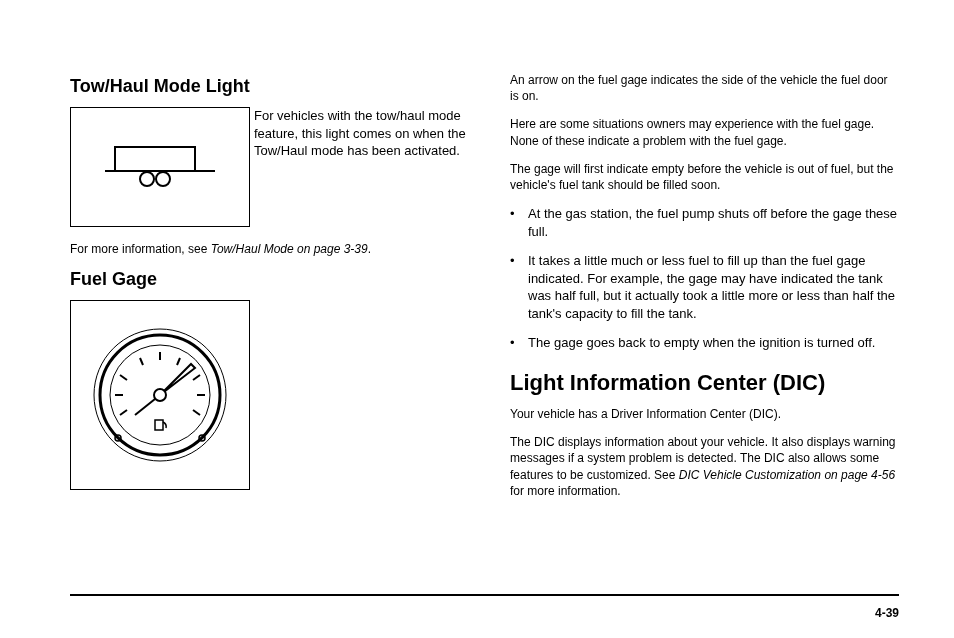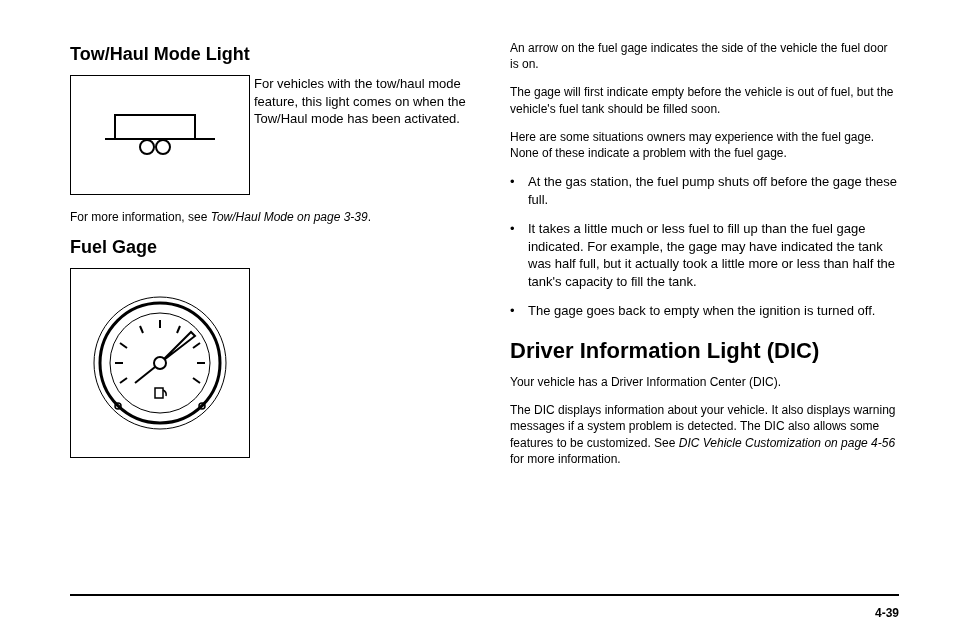--- a/index.html
+++ b/index.html
@@ -12,20 +12,21 @@
     position: relative;
   }
   .page {
     display: flex;
     padding: 40px 55px 20px 70px;
     gap: 40px;
   }
   .col {
     flex: 1;
     min-width: 0;
+    margin-top: 32px;
   }
   .col-left { flex: 0 0 400px; }
   .col-right { flex: 1; }
   h2.section-h {
     font-size: 18px;
     font-weight: bold;
     margin-bottom: 10px;
     margin-top: 4px;
   }
   h1.big-h {
@@ -154,30 +155,30 @@
           <circle cx="117" cy="118" r="3" fill="none" stroke="#000" stroke-width="1.5"></circle>
         </svg>
       </div>
     </div>
 
   </div>
 
   <div class="col col-right">
 
     <p class="body">An arrow on the fuel gage indicates the side of the vehicle the fuel door is on.</p>
+    <p class="body">Here are some situations owners may experience with the fuel gage. None of these indicate a problem with the fuel gage.</p>
     <p class="body">The gage will first indicate empty before the vehicle is out of fuel, but the vehicle's fuel tank should be filled soon.</p>
-    <p class="body">Here are some situations owners may experience with the fuel gage. None of these indicate a problem with the fuel gage.</p>
 
     <ul class="bullets">
       <li>At the gas station, the fuel pump shuts off before the gage these full.</li>
       <li>It takes a little much or less fuel to fill up than the fuel gage indicated. For example, the gage may have indicated the tank was half full, but it actually took a little more or less than half the tank's capacity to fill the tank.</li>
       <li>The gage goes back to empty when the ignition is turned off.</li>
     </ul>
 
-    <h1 class="big-h">Driver Information Light (DIC)</h1>
+    <h1 class="big-h">Light Information Center (DIC)</h1>
 
     <p class="body">Your vehicle has a Driver Information Center (DIC).</p>
 
     <p class="body">
       <span>The DIC displays information about your vehicle. It also displays warning messages if a system problem is detected. The DIC also allows some features to be customized. See </span><span class="ref">DIC Vehicle Customization on page 4-56</span><span> for more information.</span>
     </p>
 
   </div>
 
 </div>

